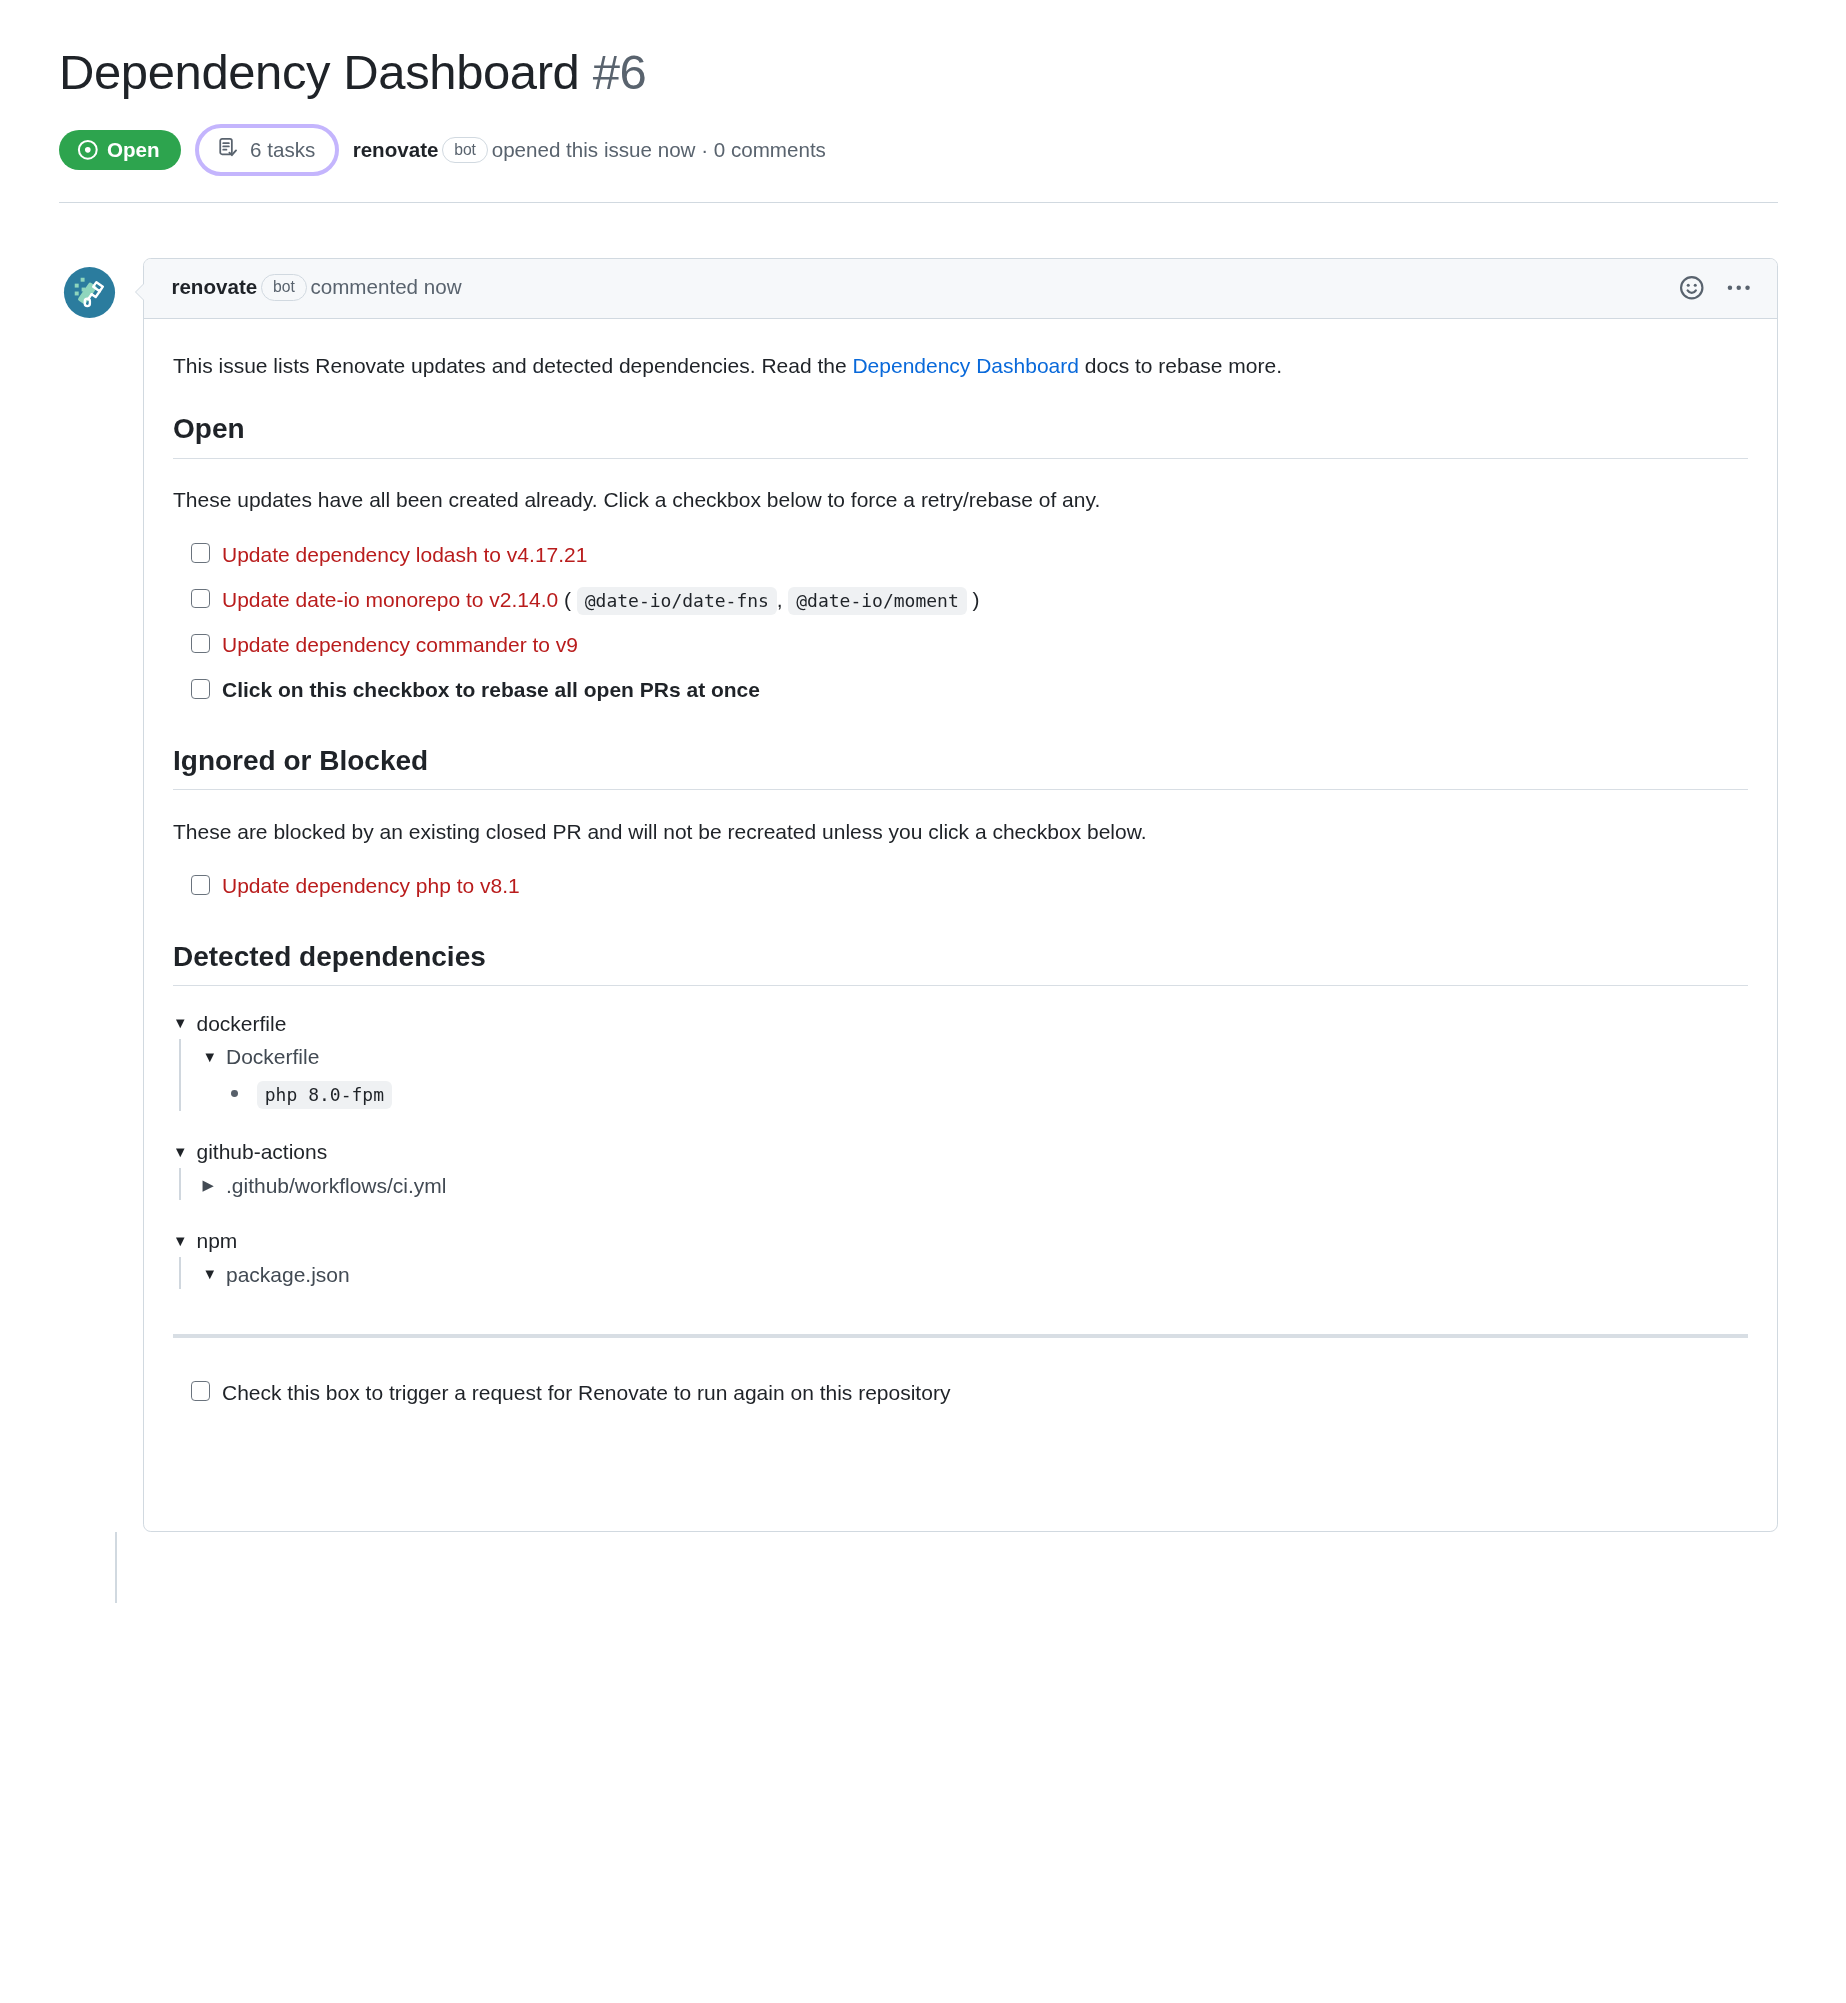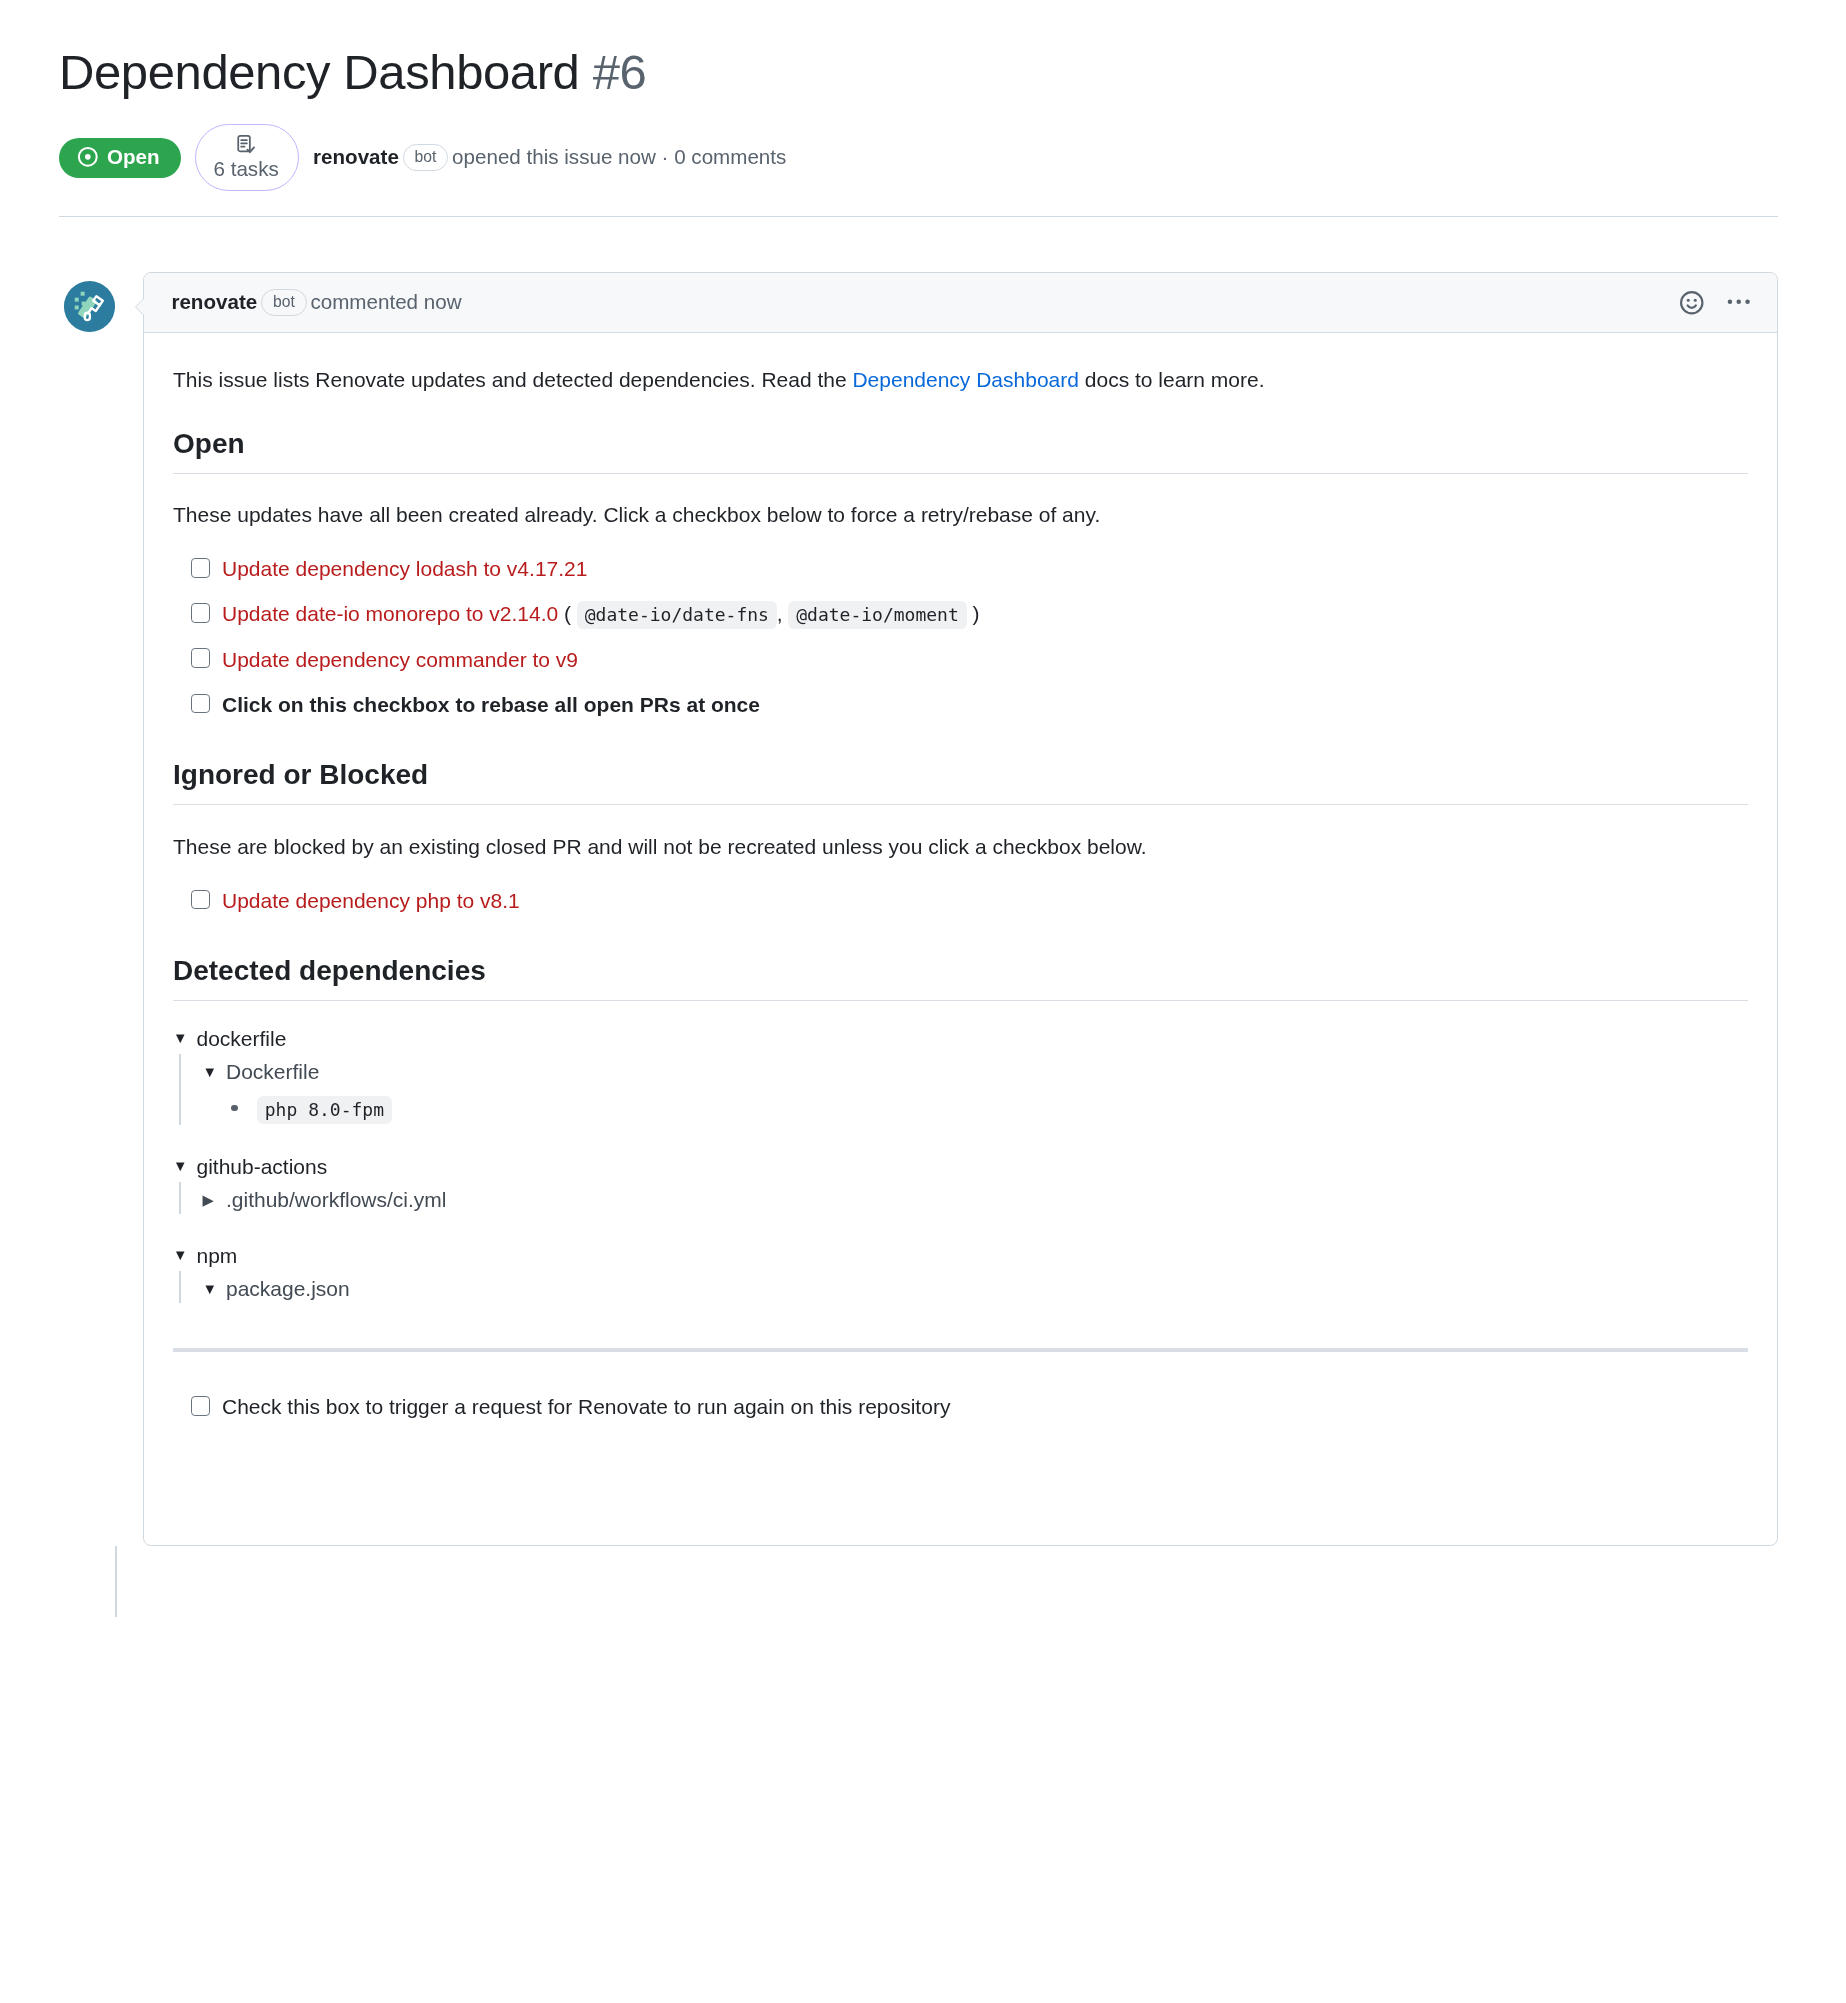--- a/index.html
+++ b/index.html
@@ -31,26 +31,25 @@
     display: inline-flex; align-items: center; gap: 8.8px;
     background: #2da44e; color: #ffffff;
     font-size: 20.6px; font-weight: 600;
     padding: 8.8px 21.6px 9.8px 17.6px;
     border-radius: 979px;
     line-height: 1;
   }
   .state-badge svg { display: block; }
 
   .tasks-badge {
-    display: inline-flex; align-items: center; gap: 0;
-    border: 1px solid #c4b5fd; border-radius: 979px;
+    display: inline-flex; align-items: center; gap: 12px;
+    border: 4px solid #c4b5fd; border-radius: 979px;
     padding: 8.8px 19.6px 9.8px 17.6px;
     font-size: 20.6px; color: #59636e; line-height: 1;
     background: #ffffff;
-    flex-direction: column;
   }
 
   .meta-text { font-size: 20.6px; color: #59636e; line-height: 1.4; }
   .meta-text .actor { color: #1f2328; font-weight: 600; }
 
   .bot-chip {
     display: inline-block;
     border: 1px solid #d1d9e0; border-radius: 979px;
     font-size: 15.7px; color: #59636e;
     padding: 2px 10.8px 2.9px;
@@ -286,21 +285,21 @@
                 <circle cx="4" cy="7" r="2.3" fill="#59636e"></circle>
                 <circle cx="13" cy="7" r="2.3" fill="#59636e"></circle>
                 <circle cx="22" cy="7" r="2.3" fill="#59636e"></circle>
               </svg>
             </span>
           </span>
         </div>
 
         <div class="comment-body">
 
-          <p class="para"><span>This issue lists Renovate updates and detected dependencies. Read the </span><a class="link" href="#">Dependency Dashboard</a><span> docs to learn more.</span></p>
+          <p class="para"><span>This issue lists Renovate updates and detected dependencies. Read the </span><a class="link" href="#">Dependency Dashboard</a><span> docs to rebase more.</span></p>
 
           <h2 class="section-title first">Open</h2>
           <div class="section-body">
             <p class="para">These updates have all been created already. Click a checkbox below to force a retry/rebase of any.</p>
             <ul class="task-list">
 
               <li>
                 <span class="cb"></span>
                 <span class="task-text">Update dependency lodash to v4.17.21</span>
               </li>

